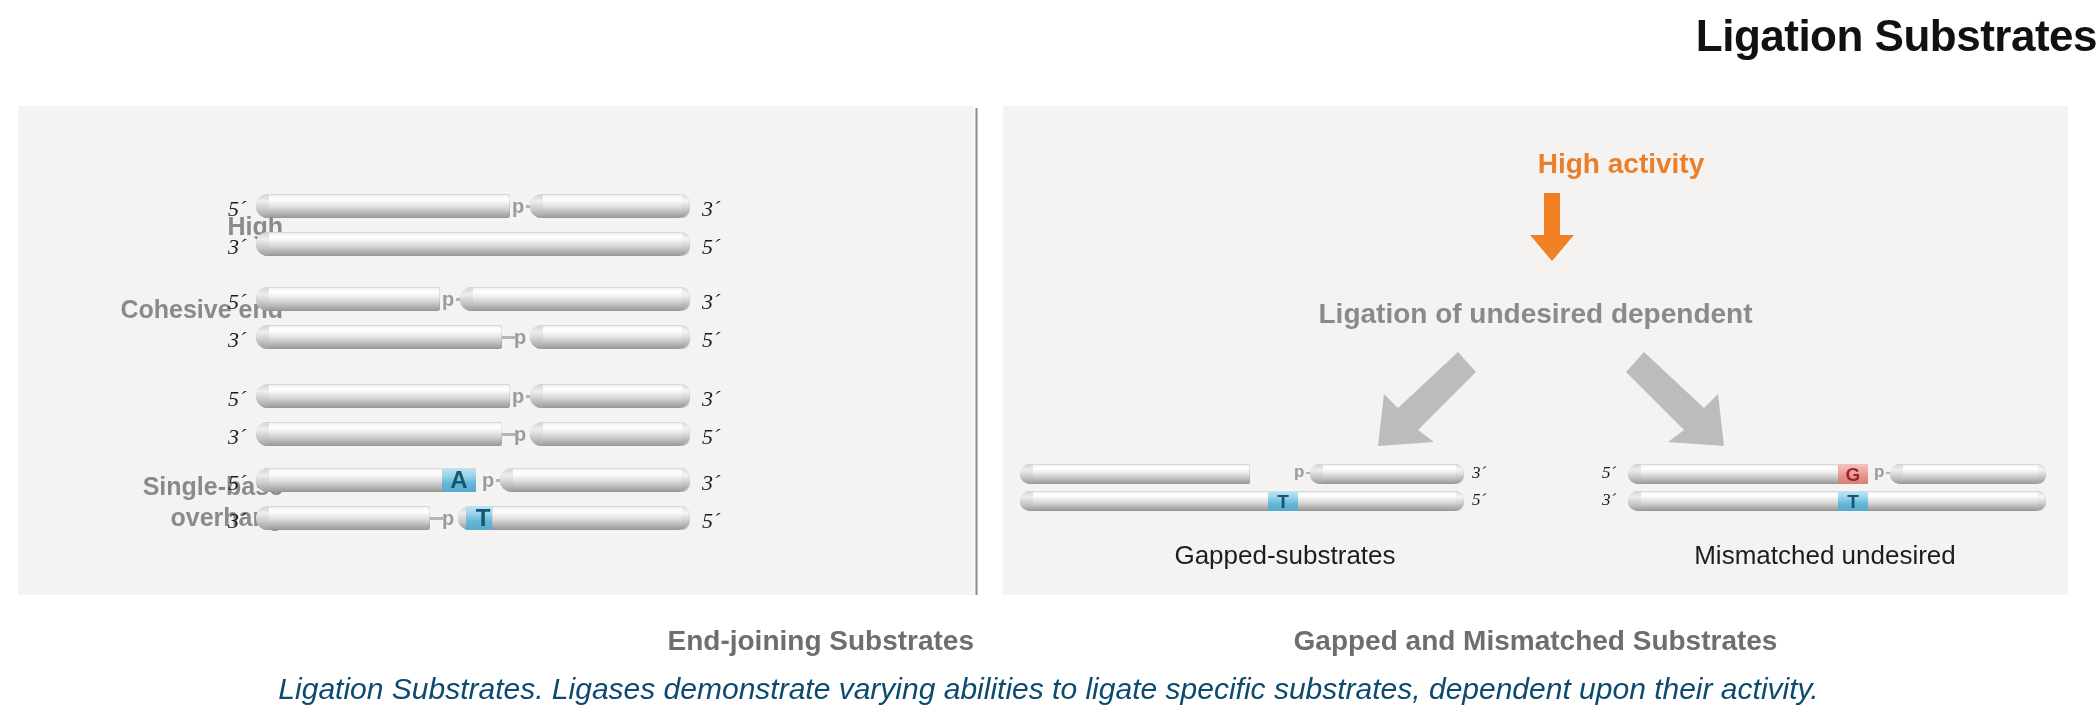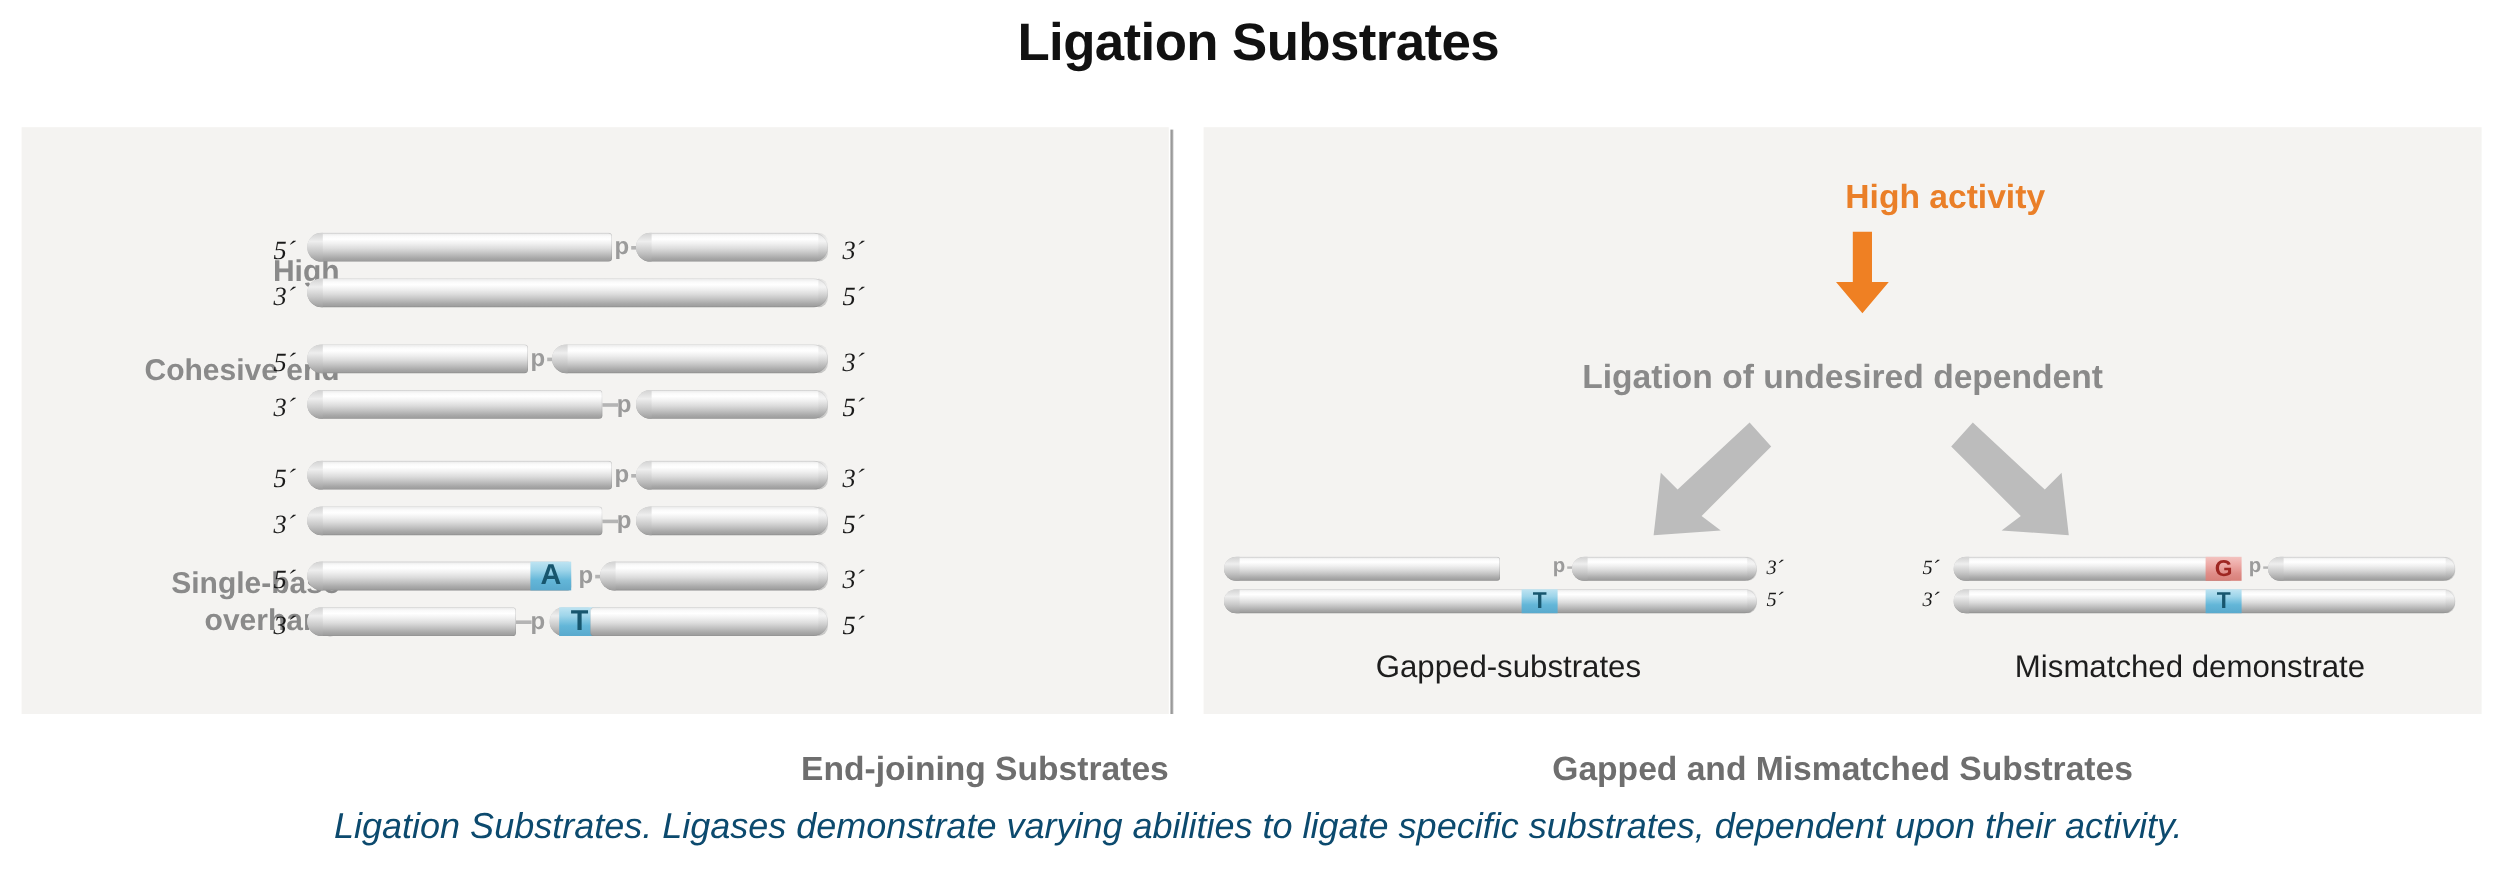--- a/index.html
+++ b/index.html
@@ -3,21 +3,21 @@
 <meta charset="utf-8">
 <style>
   html,body{margin:0;padding:0;background:#ffffff;}
   body{width:2097px;height:725px;position:relative;overflow:hidden;
        font-family:"Liberation Sans","DejaVu Sans",sans-serif;}
 
   .fig{position:absolute;inset:0;}
 
   
   #main-title{
-    position:absolute;left:0;top:11px;width:2097px;text-align:center;
+    position:absolute;left:0;top:11px;width:2097px;text-align:right;
     font-size:44px;font-weight:bold;color:#111111;letter-spacing:-0.5px;
   }
 
   
   .panel{position:absolute;background:#f4f3f1;top:106px;height:489px;}
   #left-panel{left:18px;width:956px;}
   #right-panel{left:1003px;width:1065px;}
   #panel-divider{position:absolute;left:975px;top:108px;width:3px;height:487px;
     background:linear-gradient(to right,#d7d7d7,#8d8d8d,#d7d7d7);}
 
@@ -197,33 +197,33 @@
   <div class="strand cap-l flat-r" style="left:1020px;top:464px;height:20px;width:230px;"></div>
   <span class="phos" style="left:1294px;top:462px;font-size:17px;">p</span>
   <div class="phos-dash" style="left:1306px;top:472px;width:11px;height:2px;"></div>
   <div class="strand cap-l cap-r" style="left:1310px;top:464px;height:20px;width:154px;"></div>
   <span class="endlbl small" style="left:1472px;top:463px;">3´</span>
 
   <div class="strand cap-l cap-r" style="left:1020px;top:491px;height:20px;width:444px;"></div>
   <div class="base base-blue sm" style="left:1268px;top:491px;">T</div>
   <span class="endlbl small" style="left:1472px;top:490px;">5´</span>
 
-  <div class="sub-caption" style="left:1032px;top:540px;width:450px;">Gapped-substrates</div>
+  <div class="sub-caption" style="left:1060px;top:540px;width:450px;">Gapped-substrates</div>
 
   <span class="endlbl small" style="left:1602px;top:463px;">5´</span>
   <div class="strand cap-l flat-r" style="left:1628px;top:464px;height:20px;width:232px;"></div>
   <div class="base base-red sm" style="left:1838px;top:464px;">G</div>
   <span class="phos" style="left:1874px;top:462px;font-size:17px;">p</span>
   <div class="phos-dash" style="left:1886px;top:472px;width:11px;height:2px;"></div>
   <div class="strand cap-l cap-r" style="left:1890px;top:464px;height:20px;width:156px;"></div>
 
   <span class="endlbl small" style="left:1602px;top:490px;">3´</span>
   <div class="strand cap-l cap-r" style="left:1628px;top:491px;height:20px;width:418px;"></div>
   <div class="base base-blue sm" style="left:1838px;top:491px;">T</div>
 
-  <div class="sub-caption" style="left:1600px;top:540px;width:450px;">Mismatched demonstrate</div>
+  <div class="sub-caption" style="left:1600px;top:540px;width:450px;">Mismatched undesired</div>
 
   <div class="panel-footer" id="footer-left">End-joining Substrates</div>
   <div class="panel-footer" id="footer-right">Gapped and Mismatched Substrates</div>
 
   <div id="figure-caption">Ligation Substrates.  Ligases demonstrate varying abilities to ligate specific substrates, dependent upon their activity.</div>
 
 </div>
 
 </body></html>

